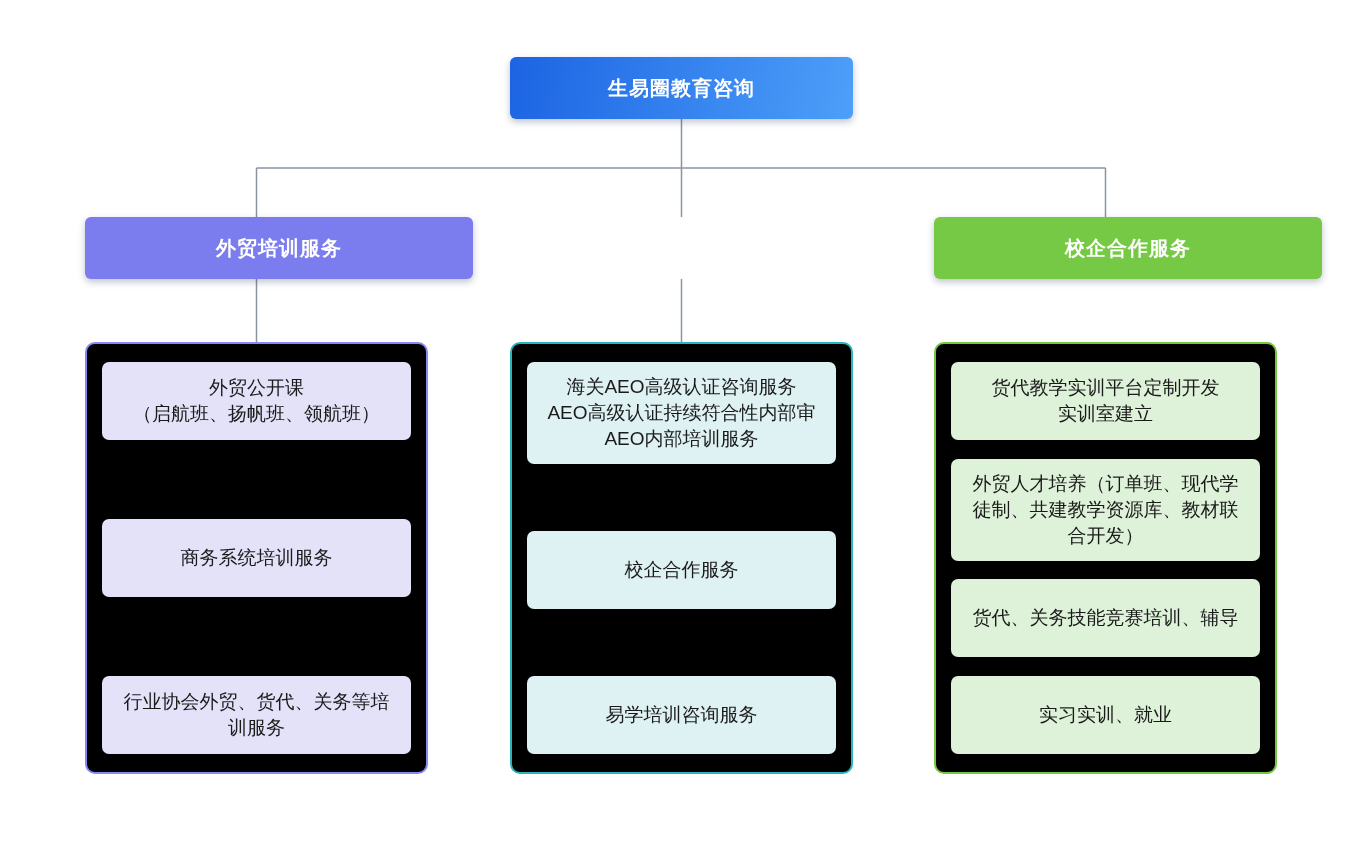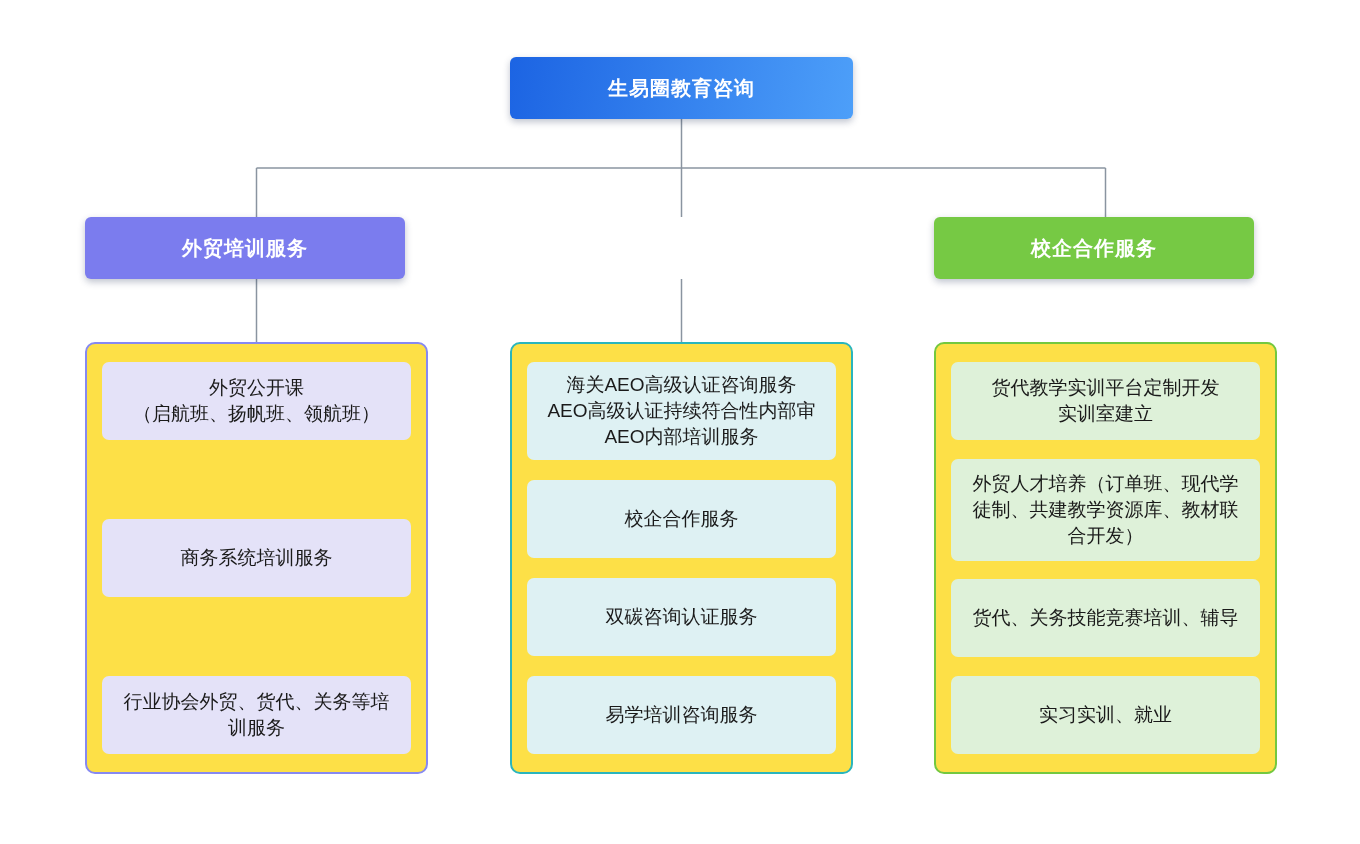--- a/index.html
+++ b/index.html
@@ -34,32 +34,32 @@
     box-shadow: 0 3px 7px rgba(25, 40, 80, 0.28);
     cursor: default;
   }
   .root-node {
     left: 510px; top: 57px;
     width: 343px; height: 62px;
     background: linear-gradient(100deg, #1c64e3 0%, #4d9ff9 100%);
   }
   .branch-node {
     top: 217px;
-    width: 320px; height: 62px;
+    width: 388px; height: 62px;
   }
   .b1 { left: 85px;  background: #7b7cee; }
   .b2 { left: 510px; background: #26b6bb; }
   .b3 { left: 934px; background: #76c944; }
   .panel {
     position: absolute;
     top: 342px;
     width: 343px;
     height: 432px;
     box-sizing: border-box;
-    background: #fde047;
+    background: #000000;
     border: 2px solid #ccc;
     border-radius: 10px;
     padding: 18px 15px;
     display: flex;
     flex-direction: column;
     justify-content: space-between;
   }
   .p1 { left: 85px;  border-color: #8689f2; }
   .p2 { left: 510px; border-color: #2ab5bd; gap: 20px; }
   .p3 { left: 934px; border-color: #74c83f; }
@@ -112,21 +112,20 @@
     <div class="leaf">商务系统培训服务</div>
     <div class="leaf">行业协会外贸、货代、关务等培
 训服务</div>
   </div>
 
   <div class="panel p2">
     <div class="leaf">海关AEO高级认证咨询服务
 AEO高级认证持续符合性内部审
 AEO内部培训服务</div>
     <div class="leaf">校企合作服务</div>
-    <div class="leaf">双碳咨询认证服务</div>
     <div class="leaf">易学培训咨询服务</div>
   </div>
 
   <div class="panel p3">
     <div class="leaf">货代教学实训平台定制开发
 实训室建立</div>
     <div class="leaf">外贸人才培养（订单班、现代学
 徒制、共建教学资源库、教材联
 合开发）</div>
     <div class="leaf">货代、关务技能竞赛培训、辅导</div>

